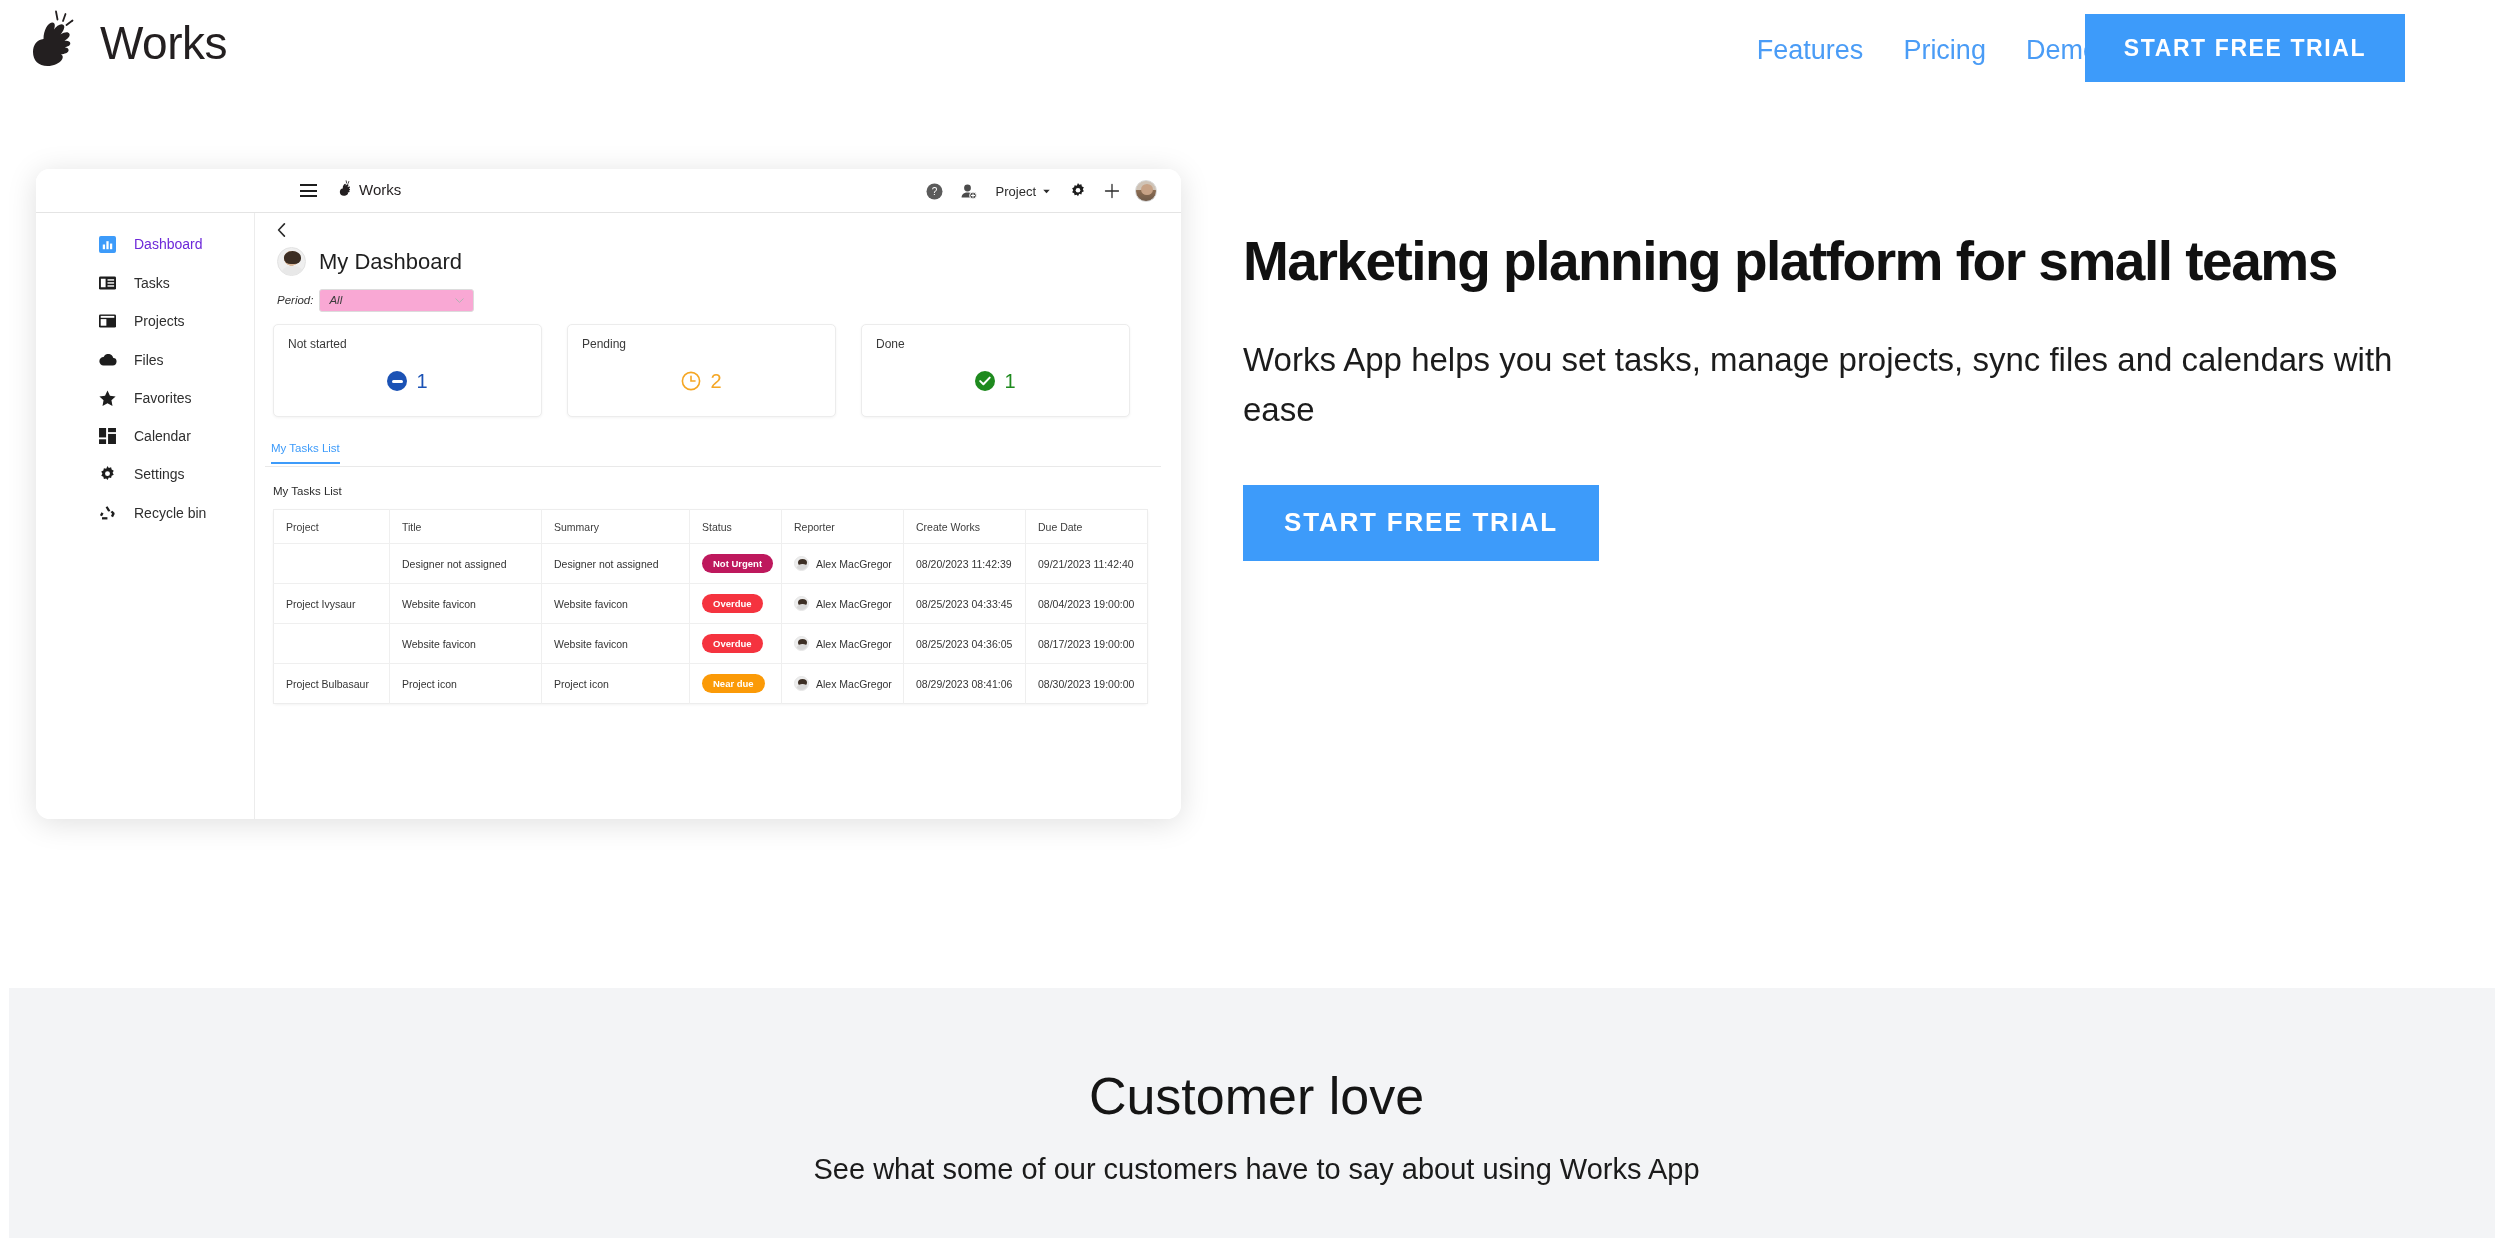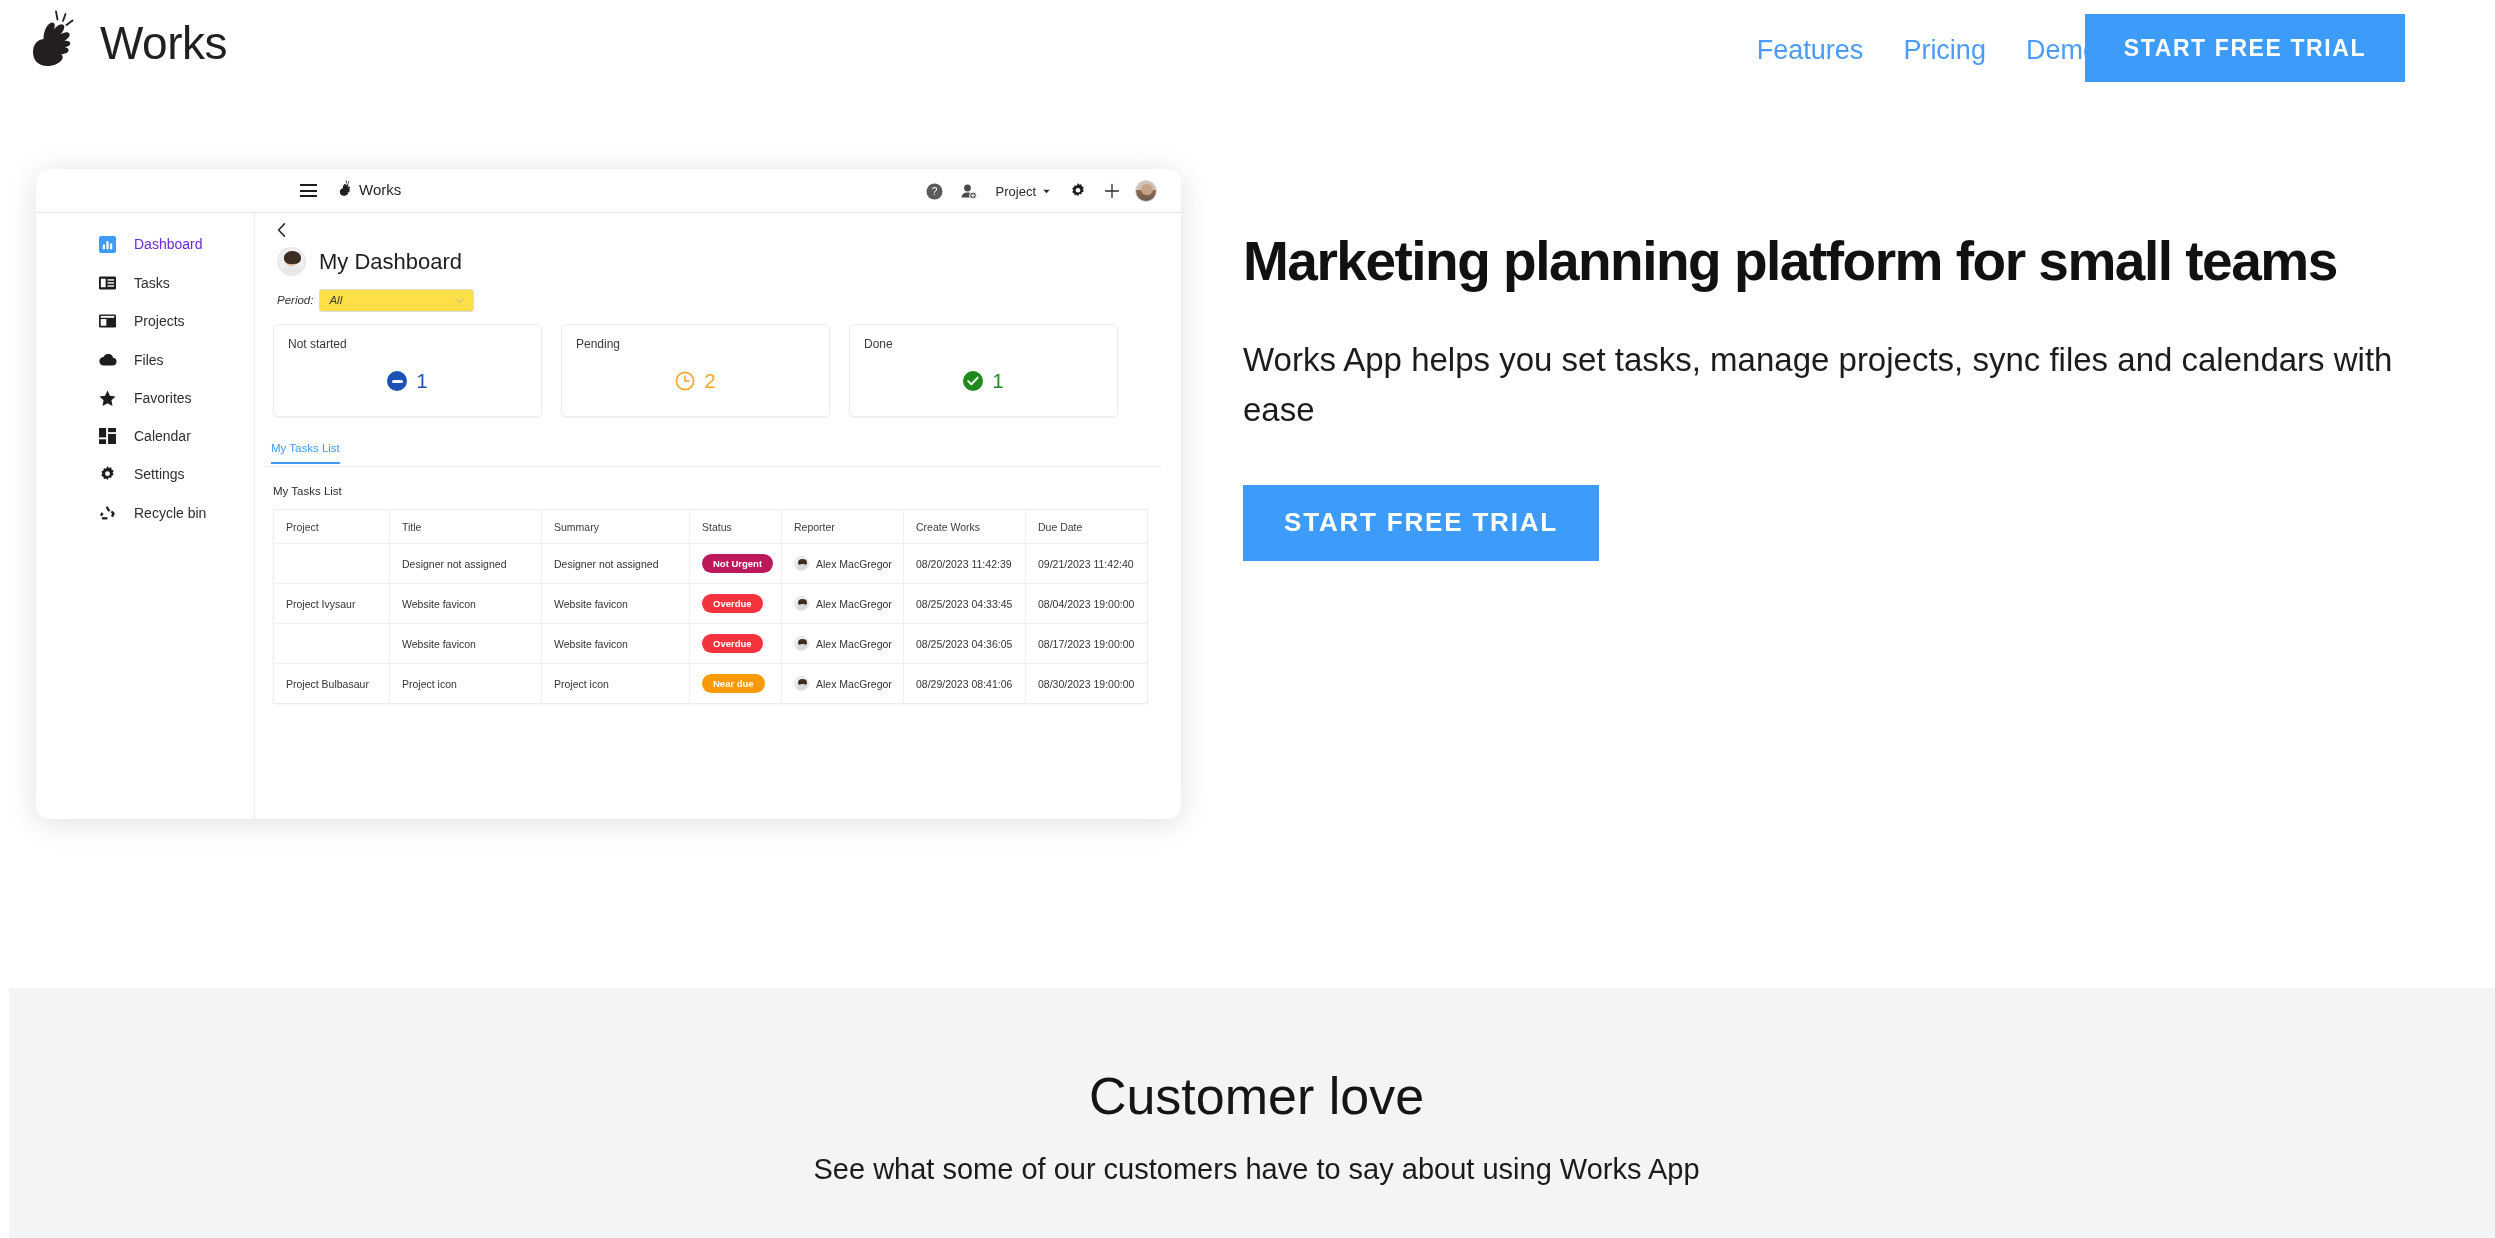--- a/index.html
+++ b/index.html
@@ -98,27 +98,27 @@
     position: relative; overflow: hidden;
   }
   .dash-avatar::before{content:"";position:absolute;left:6px;top:3px;width:17px;height:13px;border-radius:50% 50% 40% 40%;background:#3b2d23;}
   .dash-avatar::after{content:"";position:absolute;left:3px;bottom:0;width:23px;height:9px;border-radius:10px 10px 0 0;background:#e8e8e8;}
   .dash-title { font-size: 22px; color: #1f1f1f; line-height:1; }
 
   .period-row { position: absolute; left: 22px; top: 120px; display:flex; align-items:center; gap: 6px; font-style: italic; }
   .period-label { font-size: 11.5px; color: #333; line-height:1; }
   .period-select {
     width: 155px; height: 23px; border: 1px solid #dcdcdc; border-radius: 3px;
-    background: #fde047; display: flex; align-items: center; padding: 0 9px;
+    background: #f9a8d4; display: flex; align-items: center; padding: 0 9px;
     justify-content: space-between; cursor: pointer;
   }
   .period-value { font-size: 11.5px; color: #3c3c3c; line-height:1; }
   .chev { width: 9px; height: 5px; }
 
-  .stat-row { position: absolute; left: 18px; top: 155px; display: flex; gap: 19px; justify-content: flex-end; }
+  .stat-row { position: absolute; left: 18px; top: 155px; display: flex; gap: 25px; justify-content: flex-end; }
   .stat-card {
     width: 269px; height: 93px; background: #fff;
     border: 1px solid #ececec; border-radius: 5px;
     box-shadow: 0 1px 3px rgba(0,0,0,0.05);
     position: relative;
   }
   .stat-label { position:absolute; left: 14px; top: 13px; font-size: 12px; color: #3a3a3a; line-height:1; }
   .stat-value { position: absolute; left: 0; right: 0; top: 46px; display:flex; align-items:center; justify-content:center; gap: 9px; }
   .stat-badge { width: 20px; height: 20px; border-radius: 50%; display:flex; align-items:center; justify-content:center; }
   .stat-num { font-size: 20px; line-height:1; }

